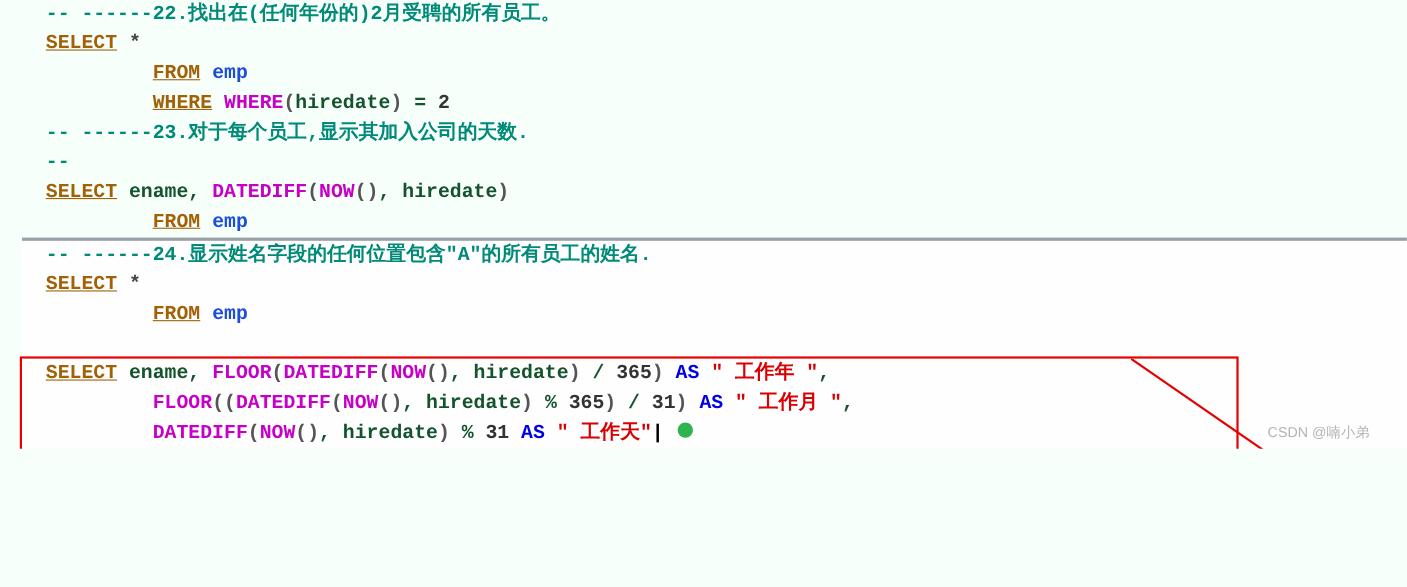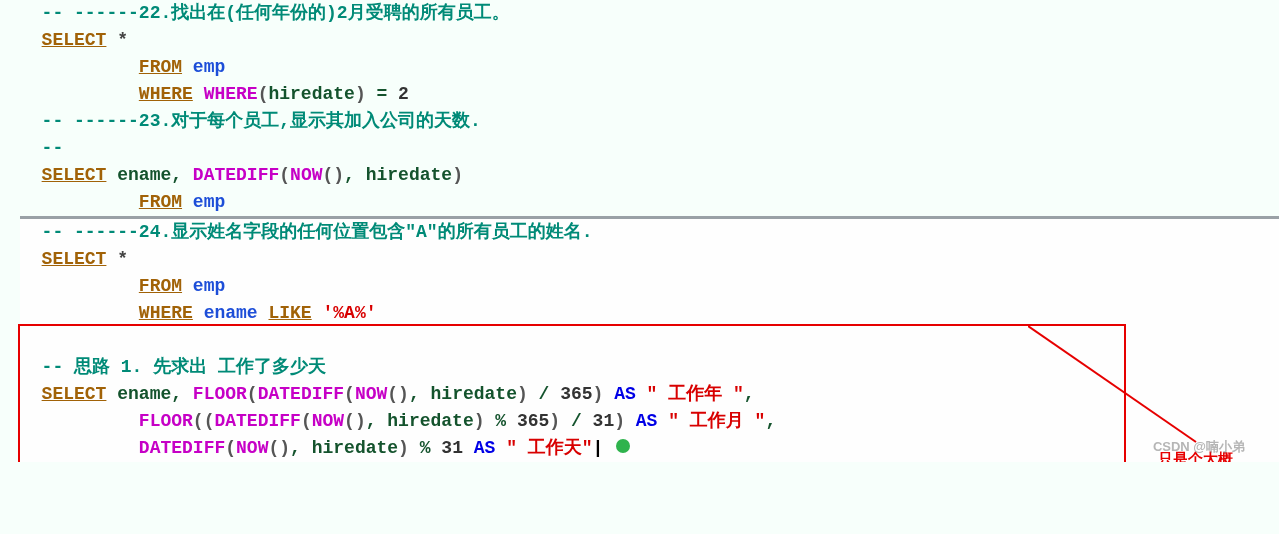--- a/index.html
+++ b/index.html
@@ -61,21 +61,21 @@
       font-weight: bold;
       font-family: "Microsoft YaHei", sans-serif;
       text-align: right;
     }
     .watermark {
       position: absolute;
       right: 34px;
       bottom: 6px;
       color: rgba(120,120,120,0.55);
       font-size: 13px;
-      font-weight: bold;
+      font-weight: normal;
       font-family: "Microsoft YaHei", sans-serif;
     }
     .cursor-dot {
       display: inline-block;
       width: 14px;
       height: 14px;
       background: #2fb34d;
       border-radius: 50%;
       vertical-align: middle;
       margin-left: 2px;
@@ -94,23 +94,21 @@
 <div class="code-line">  <span class="comment">--</span></div>
 <div class="code-line">  <span class="keyword">SELECT</span><span class="plain"> ename, </span><span class="func">DATEDIFF</span><span class="paren">(</span><span class="func">NOW</span><span class="paren">()</span><span class="plain">, </span><span class="plain">hiredate</span><span class="paren">)</span></div>
 <div class="code-line">           <span class="keyword">FROM</span><span class="table"> emp</span></div>
 
 <div class="hr-top"></div>
 
 <div class="section2">
 <div class="code-line">  <span class="comment">-- ------</span><span class="comment">24.显示姓名字段的任何位置包含"A"的所有员工的姓名.</span></div>
 <div class="code-line">  <span class="keyword">SELECT</span><span class="star"> *</span></div>
 <div class="code-line">           <span class="keyword">FROM</span><span class="table"> emp</span></div>
-<div class="code-line">           <span class="keyword">WHERE</span><span class="table"> ename </span><span class="keyword">LIKE</span><span class="str"> '%A%'</span></div>
 <div class="code-line"><span></span></div>
-<div class="code-line">  <span class="comment">-- 思路 1. 先求出 工作了多少天</span></div>
 <div class="code-line">  <span class="keyword">SELECT</span><span class="plain"> ename, </span><span class="func">FLOOR</span><span class="paren">(</span><span class="func">DATEDIFF</span><span class="paren">(</span><span class="func">NOW</span><span class="paren">()</span><span class="plain">, hiredate</span><span class="paren">)</span><span class="plain"> / </span><span class="num">365</span><span class="paren">)</span><span class="asfn"> AS </span><span class="alias">" 工作年 "</span><span class="plain">,</span></div>
 <div class="code-line">           <span class="func">FLOOR</span><span class="paren">((</span><span class="func">DATEDIFF</span><span class="paren">(</span><span class="func">NOW</span><span class="paren">()</span><span class="plain">, hiredate</span><span class="paren">)</span><span class="plain"> % </span><span class="num">365</span><span class="paren">)</span><span class="plain"> / </span><span class="num">31</span><span class="paren">)</span><span class="asfn"> AS </span><span class="alias">" 工作月 "</span><span class="plain">,</span></div>
 <div class="code-line">           <span class="func">DATEDIFF</span><span class="paren">(</span><span class="func">NOW</span><span class="paren">()</span><span class="plain">, hiredate</span><span class="paren">)</span><span class="plain"> % </span><span class="num">31</span><span class="asfn"> AS </span><span class="alias">" 工作天"</span>| <span class="cursor-dot"></span></div>
 </div>
 
 <div class="red-box"></div>
 <svg class="red-line">
     <line x1="0" y1="0" x2="168" y2="116" stroke="#e60000" stroke-width="2"></line>
   </svg>
 <div class="annot">只是个大概</div>

